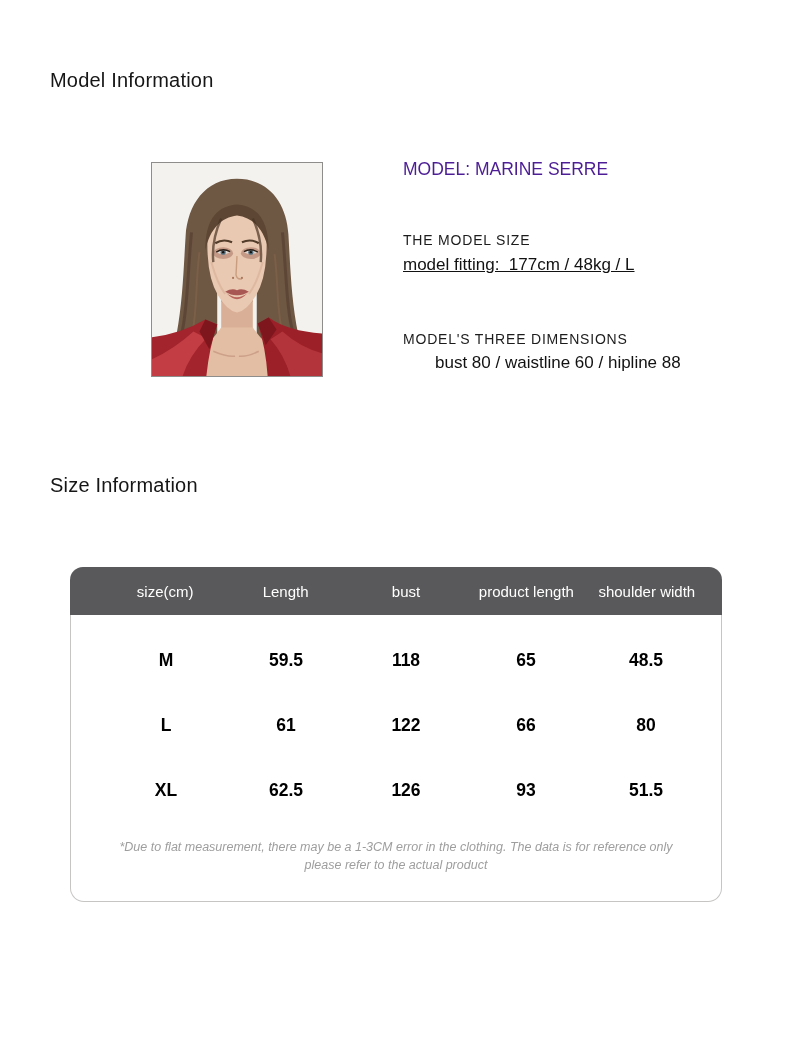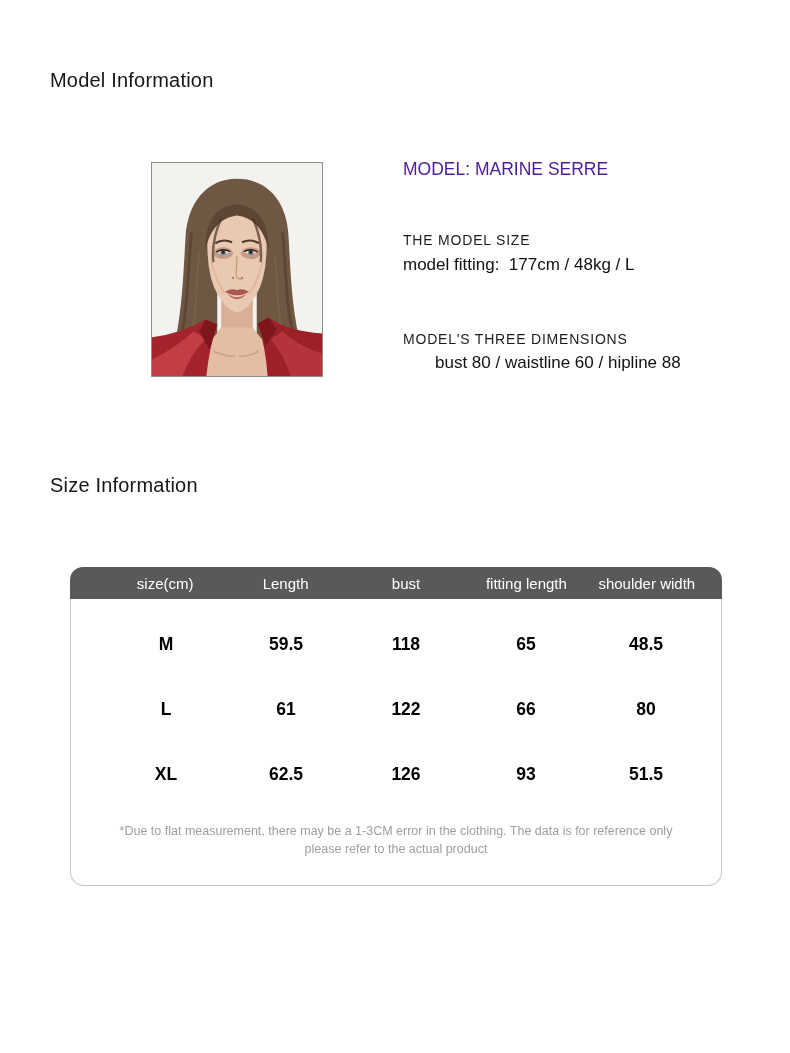--- a/index.html
+++ b/index.html
@@ -40,30 +40,30 @@
   .caps-label {
     position: absolute;
     font-size: 14px; color: #1c1c1c; letter-spacing: 0.8px; white-space: pre;
   }
   #model-size-label { top: 232px; }
   #dimensions-label { top: 331px; }
   .detail-line {
     position: absolute;
     font-size: 17px; color: #121212; white-space: pre;
   }
-  #fitting-line { top: 255px; }
+  #fitting-line { top: 255px; text-decoration: underline; }
   #dimensions-line { top: 353px; margin-left: 32px; }
 
   .size-table {
     position: absolute;
     left: 70px; top: 567px;
     width: 652px;
   }
   .table-header {
-    height: 32px;
+    height: 48px;
     background: #59585a;
     border-radius: 13px 13px 0 0;
     display: grid;
     grid-template-columns: repeat(5, 1fr);
     align-items: center;
     padding: 0 15px 0 35px;
   }
   .table-header .hcell {
     text-align: center;
     color: #ffffff;
@@ -90,20 +90,21 @@
     font-weight: 700;
     color: #000000;
   }
   .table-note {
     margin-top: 15px;
     padding: 0 40px;
     text-align: center;
     font-size: 12.5px;
     line-height: 18px;
     color: #9e9e9e;
+    font-style: italic;
   }
 </style>
 </head>
 <body>
 
 <h2 class="section-heading" id="model-heading">Model Information</h2>
 
 <div class="model-photo">
   <svg viewBox="0 0 172 215" xmlns="http://www.w3.org/2000/svg" preserveAspectRatio="none">
     <rect width="172" height="215" fill="#f4f2ef"></rect>
@@ -163,21 +164,21 @@
   <div class="detail-line" id="dimensions-line">bust 80 / waistline 60 / hipline 88</div>
 </div>
 
 <h2 class="section-heading" id="size-heading">Size Information</h2>
 
 <div class="size-table">
   <div class="table-header">
     <div class="hcell">size(cm)</div>
     <div class="hcell">Length</div>
     <div class="hcell">bust</div>
-    <div class="hcell">fitting length</div>
+    <div class="hcell">product length</div>
     <div class="hcell">shoulder width</div>
   </div>
   <div class="table-body">
     <div class="trow">
       <div class="cell">M</div>
       <div class="cell">59.5</div>
       <div class="cell">118</div>
       <div class="cell">65</div>
       <div class="cell">48.5</div>
     </div>

